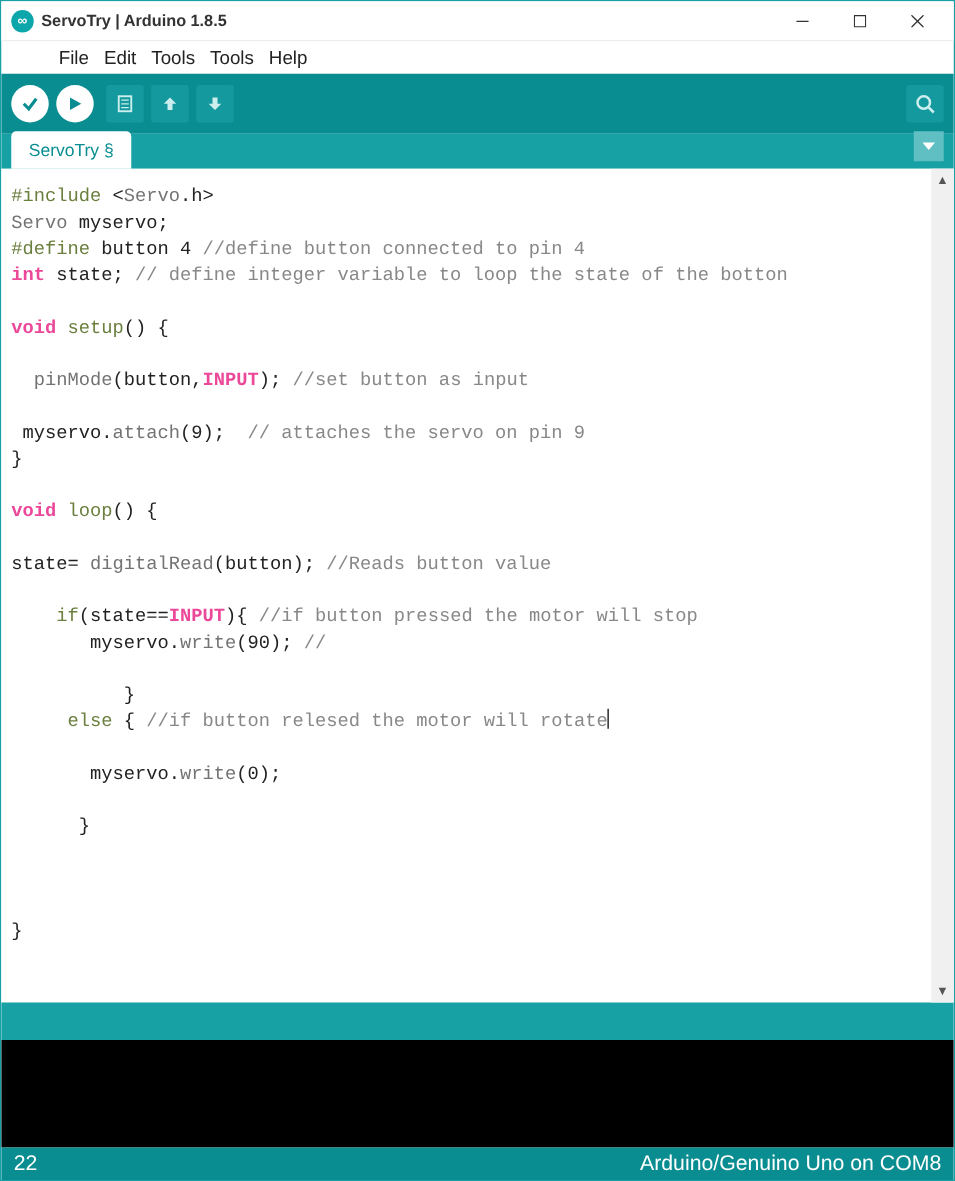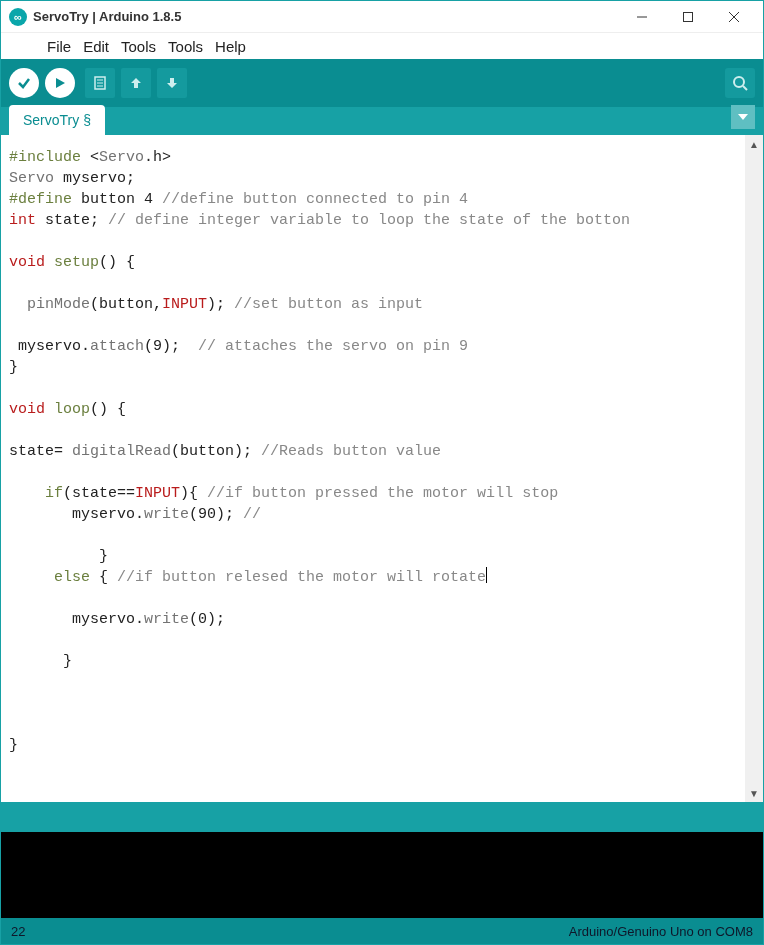--- a/index.html
+++ b/index.html
@@ -136,43 +136,43 @@
   .scroll-arrow {
     width: 18px; height: 18px;
     display: flex; align-items: center; justify-content: center;
     color: #555;
     font-size: 10px;
     position: absolute;
   }
   .scroll-arrow.up { top: 0; }
   .scroll-arrow.down { bottom: 0; }
   
-  .c-keyword { color: #b91c1c; }
+  .c-keyword { color: #ec4899; font-weight: bold; }
   .c-preproc { color: #6b7f3e; text-align: right; }
   .c-brown   { color: #737373; }
   .c-comment { color: #888; }
   .cursor {
     display: inline-block;
     width: 1px;
     height: 16px;
     background: #000;
     vertical-align: -2px;
   }
   
   .teal-bar { height: 30px; background: #17a1a5; }
   .console { height: 86px; background: #000; }
   
   .statusbar {
     height: 26px;
     background: #0a8d91;
     display: flex;
     align-items: center;
     padding: 0 10px;
-    color: #0f172a;
-    font-size: 13px;
+    color: #ffffff;
+    font-size: 17px;
   }
   .statusbar .spacer { flex: 1; }
 
 </style>
 </head>
 <body>
 
 <div class="titlebar">
   <div class="app-icon">∞</div>
   <div class="title">ServoTry | Arduino 1.8.5</div>

